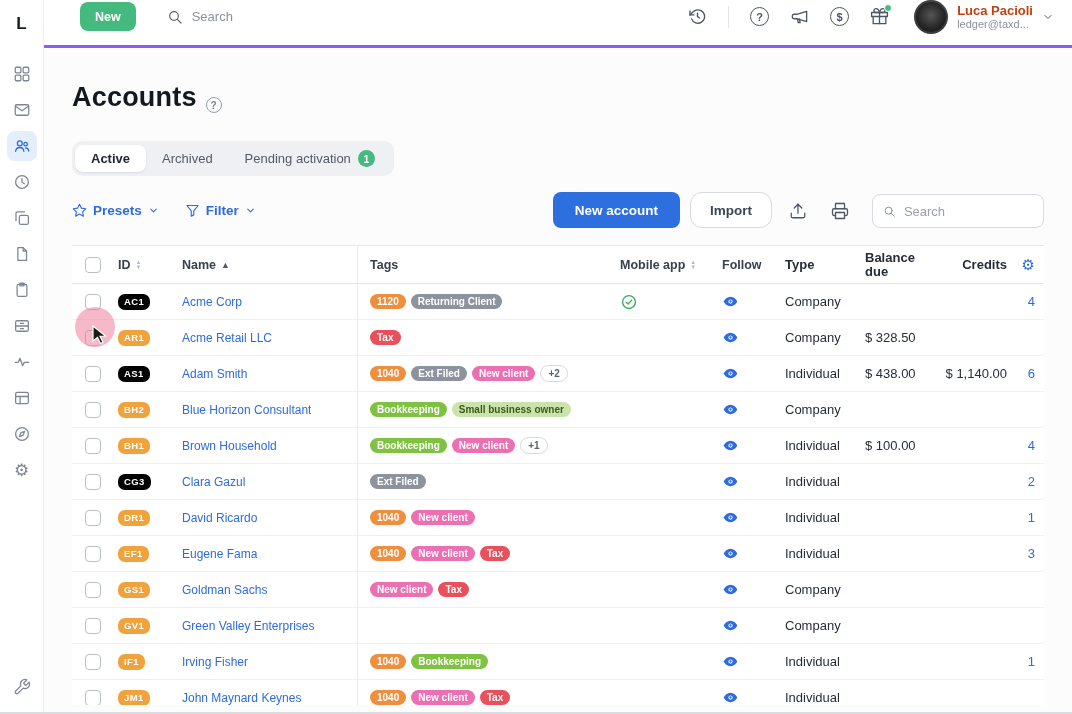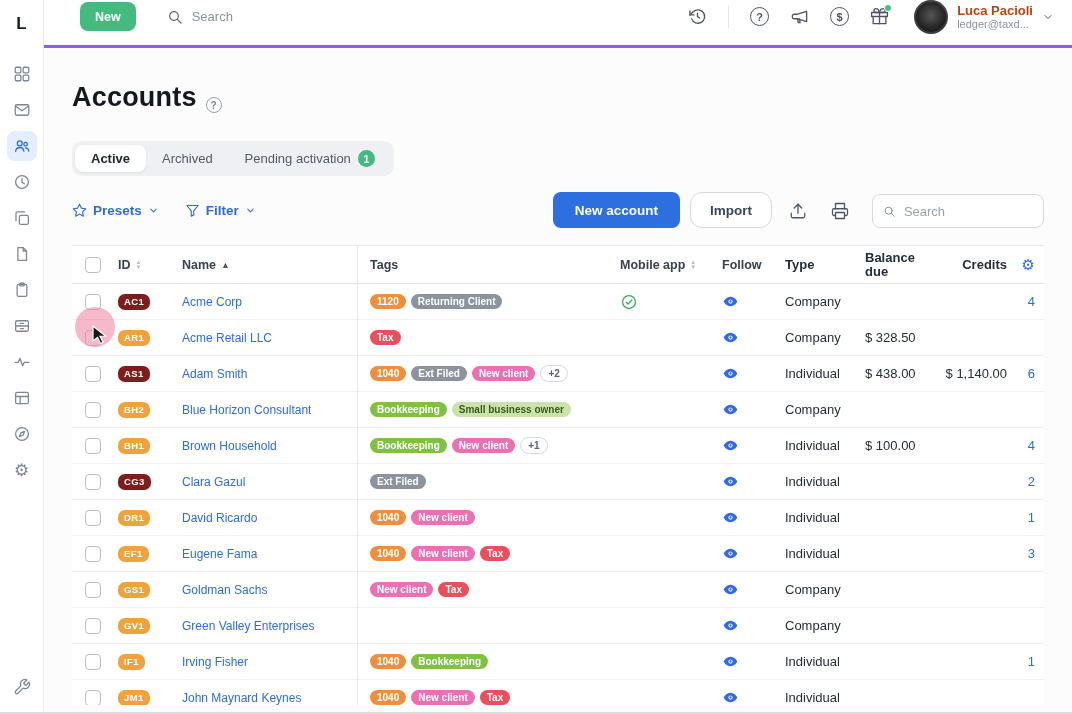--- a/index.html
+++ b/index.html
@@ -74,21 +74,21 @@
   .c-mobile{padding-left:8px}
   .c-follow{padding-left:10px}
   .c-type{padding-left:11px;font-size:13px;color:#262d38}
   .c-balance{padding-left:13px;font-size:13px;color:#262d38}
   .c-credits{justify-content:flex-end;padding-right:3px;font-size:13px;color:#262d38}
   .c-count{justify-content:flex-end;padding-right:9px}
   .hdr-balance{width:56px;line-height:14px;white-space:normal}
   .count-link{color:#2e6be0;font-size:13px;text-decoration:none;cursor:pointer}
   .cb{width:16px;height:16px;border:1.5px solid #b9bfc9;border-radius:4px;background:#fff;display:inline-block;cursor:pointer}
   .idbadge{padding:2.5px 6px;border-radius:7px;font-size:9.5px;font-weight:bold;color:#fff;letter-spacing:.4px}
-  .b-green{background:#7f1d1d}
+  .b-green{background:#000000}
   .b-orange{background:#f0a33c}
   .namelink{color:#2e6be0;font-size:12px;text-decoration:none;white-space:nowrap;overflow:hidden;text-overflow:ellipsis;cursor:pointer}
   .chip{padding:2px 7px;border-radius:9px;font-size:10px;font-weight:bold;white-space:nowrap;color:#fff}
   .chip-orange{background:#ef8e3c}
   .chip-gray{background:#8d939e}
   .chip-red{background:#e8505b}
   .chip-pink{background:#ec6fb2}
   .chip-green{background:#7fc241}
   .chip-lightgreen{background:#c9e3ab;color:#3c5a1e}
   .chip-plus{background:#fff;border:1px solid #d4d8de;color:#5a6170;font-weight:600;cursor:pointer}

